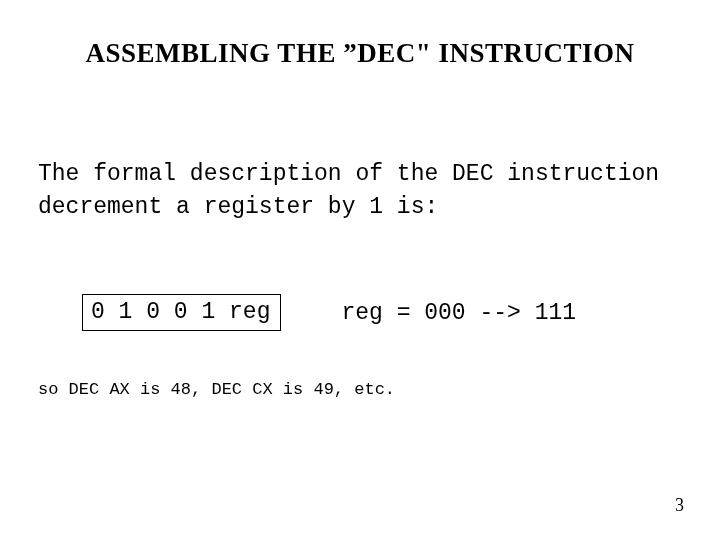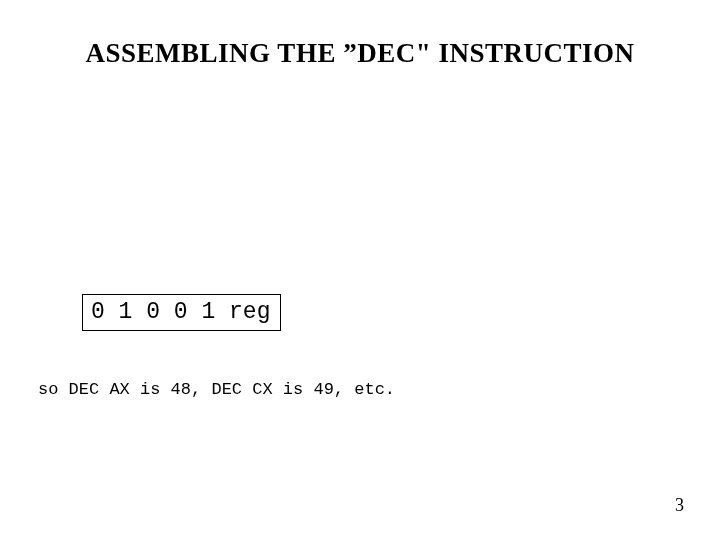--- a/index.html
+++ b/index.html
@@ -73,22 +73,24 @@
     font-size: 18px;
   }
 </style>
 </head>
 <body>
 
 <div class="slide">
 
   <div class="title">ASSEMBLING THE ”DEC" INSTRUCTION</div>
 
+  <div class="body1">The formal description of the DEC instruction decrement a register by 1 is:</div>
 
   <div class="row">
     <div class="opcode-box">0 1 0 0 1 reg</div>
+    <div class="reg-range">reg = 000 --&gt; 111</div>
   </div>
 
   <div class="body2">so DEC AX is 48, DEC CX is 49, etc.</div>
 
   <div class="page-num">3</div>
 
 </div>
 
 </body></html>

